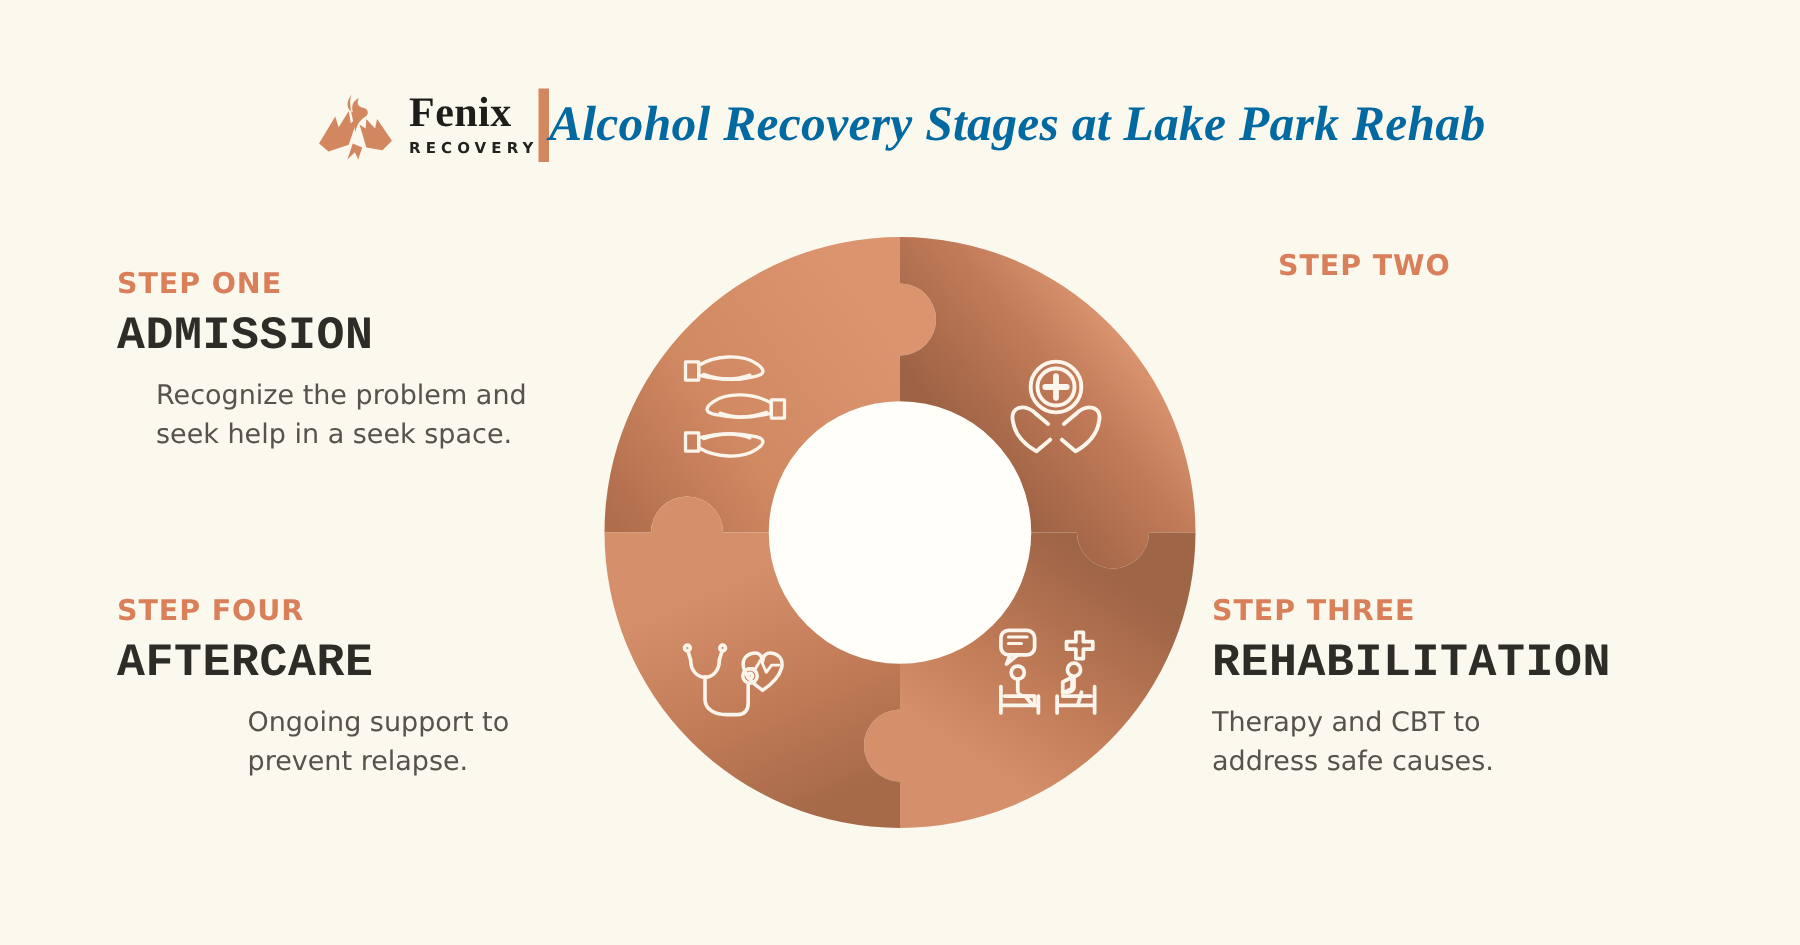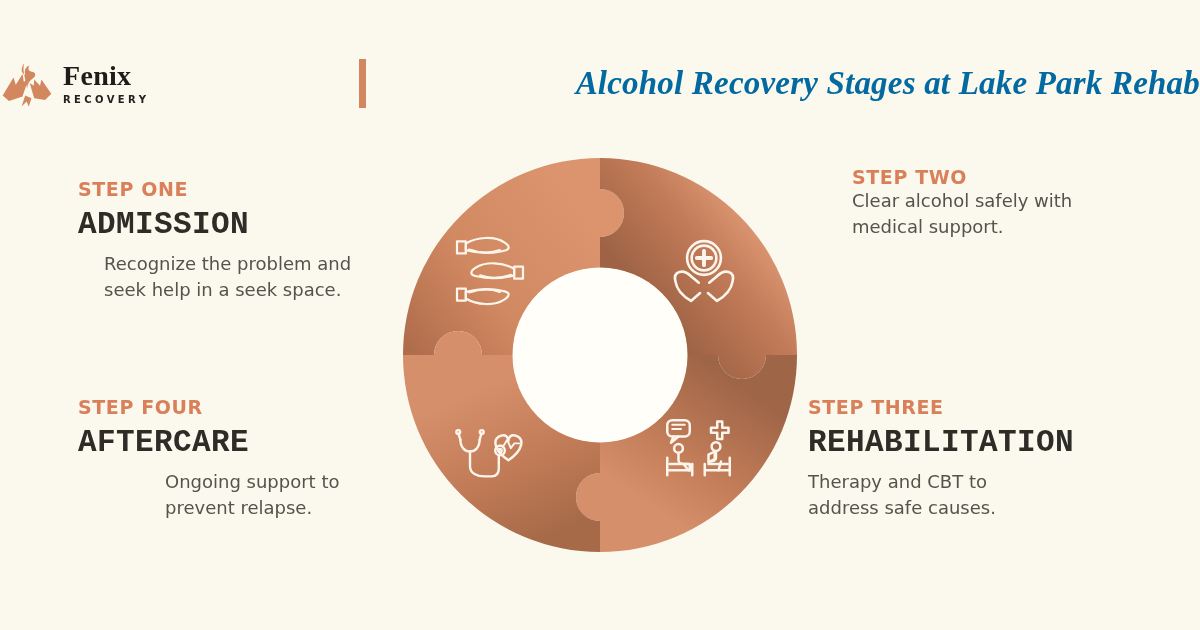--- a/index.html
+++ b/index.html
@@ -5,21 +5,21 @@
   * { margin:0; padding:0; box-sizing:border-box; }
   body { background:#e8e5da; }
   .canvas {
     position:relative; width:1200px; height:630px; overflow:hidden;
     background:#FBF8EE;
     font-family:"DejaVu Sans", sans-serif;
   }
   
   .header {
     position:absolute; top:54px; left:0; right:0;
-    display:flex; justify-content:space-between; align-items:center; gap:17px;
+    display:flex; justify-content:center; align-items:center; 
   }
   .brand { display:flex; align-items:center; gap:9px; }
   .brand-text { display:flex; flex-direction:column; align-items:flex-start; }
   .brand-name {
     font-family:"Liberation Serif", serif; font-weight:bold;
     font-size:28px; color:#1E1D19; line-height:1; letter-spacing:.3px;
   }
   .brand-sub {
     font-size:10px; font-weight:bold; letter-spacing:3.4px;
     color:#23221E; margin-top:4px;
@@ -77,21 +77,20 @@
   </div>
 
   <div class="step align-right" id="step1">
     <div class="step-label">STEP ONE</div>
     <div class="step-title">ADMISSION</div>
     <div class="step-desc">Recognize the problem and seek help in a seek space.</div>
   </div>
 
   <div class="step" id="step2">
     <div class="step-label">STEP TWO</div>
-    <div class="step-desc">Clear alcohol safely with medical support.</div>
   </div>
 
   <div class="step" id="step3">
     <div class="step-label">STEP THREE</div>
     <div class="step-title">REHABILITATION</div>
     <div class="step-desc">Therapy and CBT to address safe causes.</div>
   </div>
 
   <div class="step align-right" id="step4">
     <div class="step-label">STEP FOUR</div>

